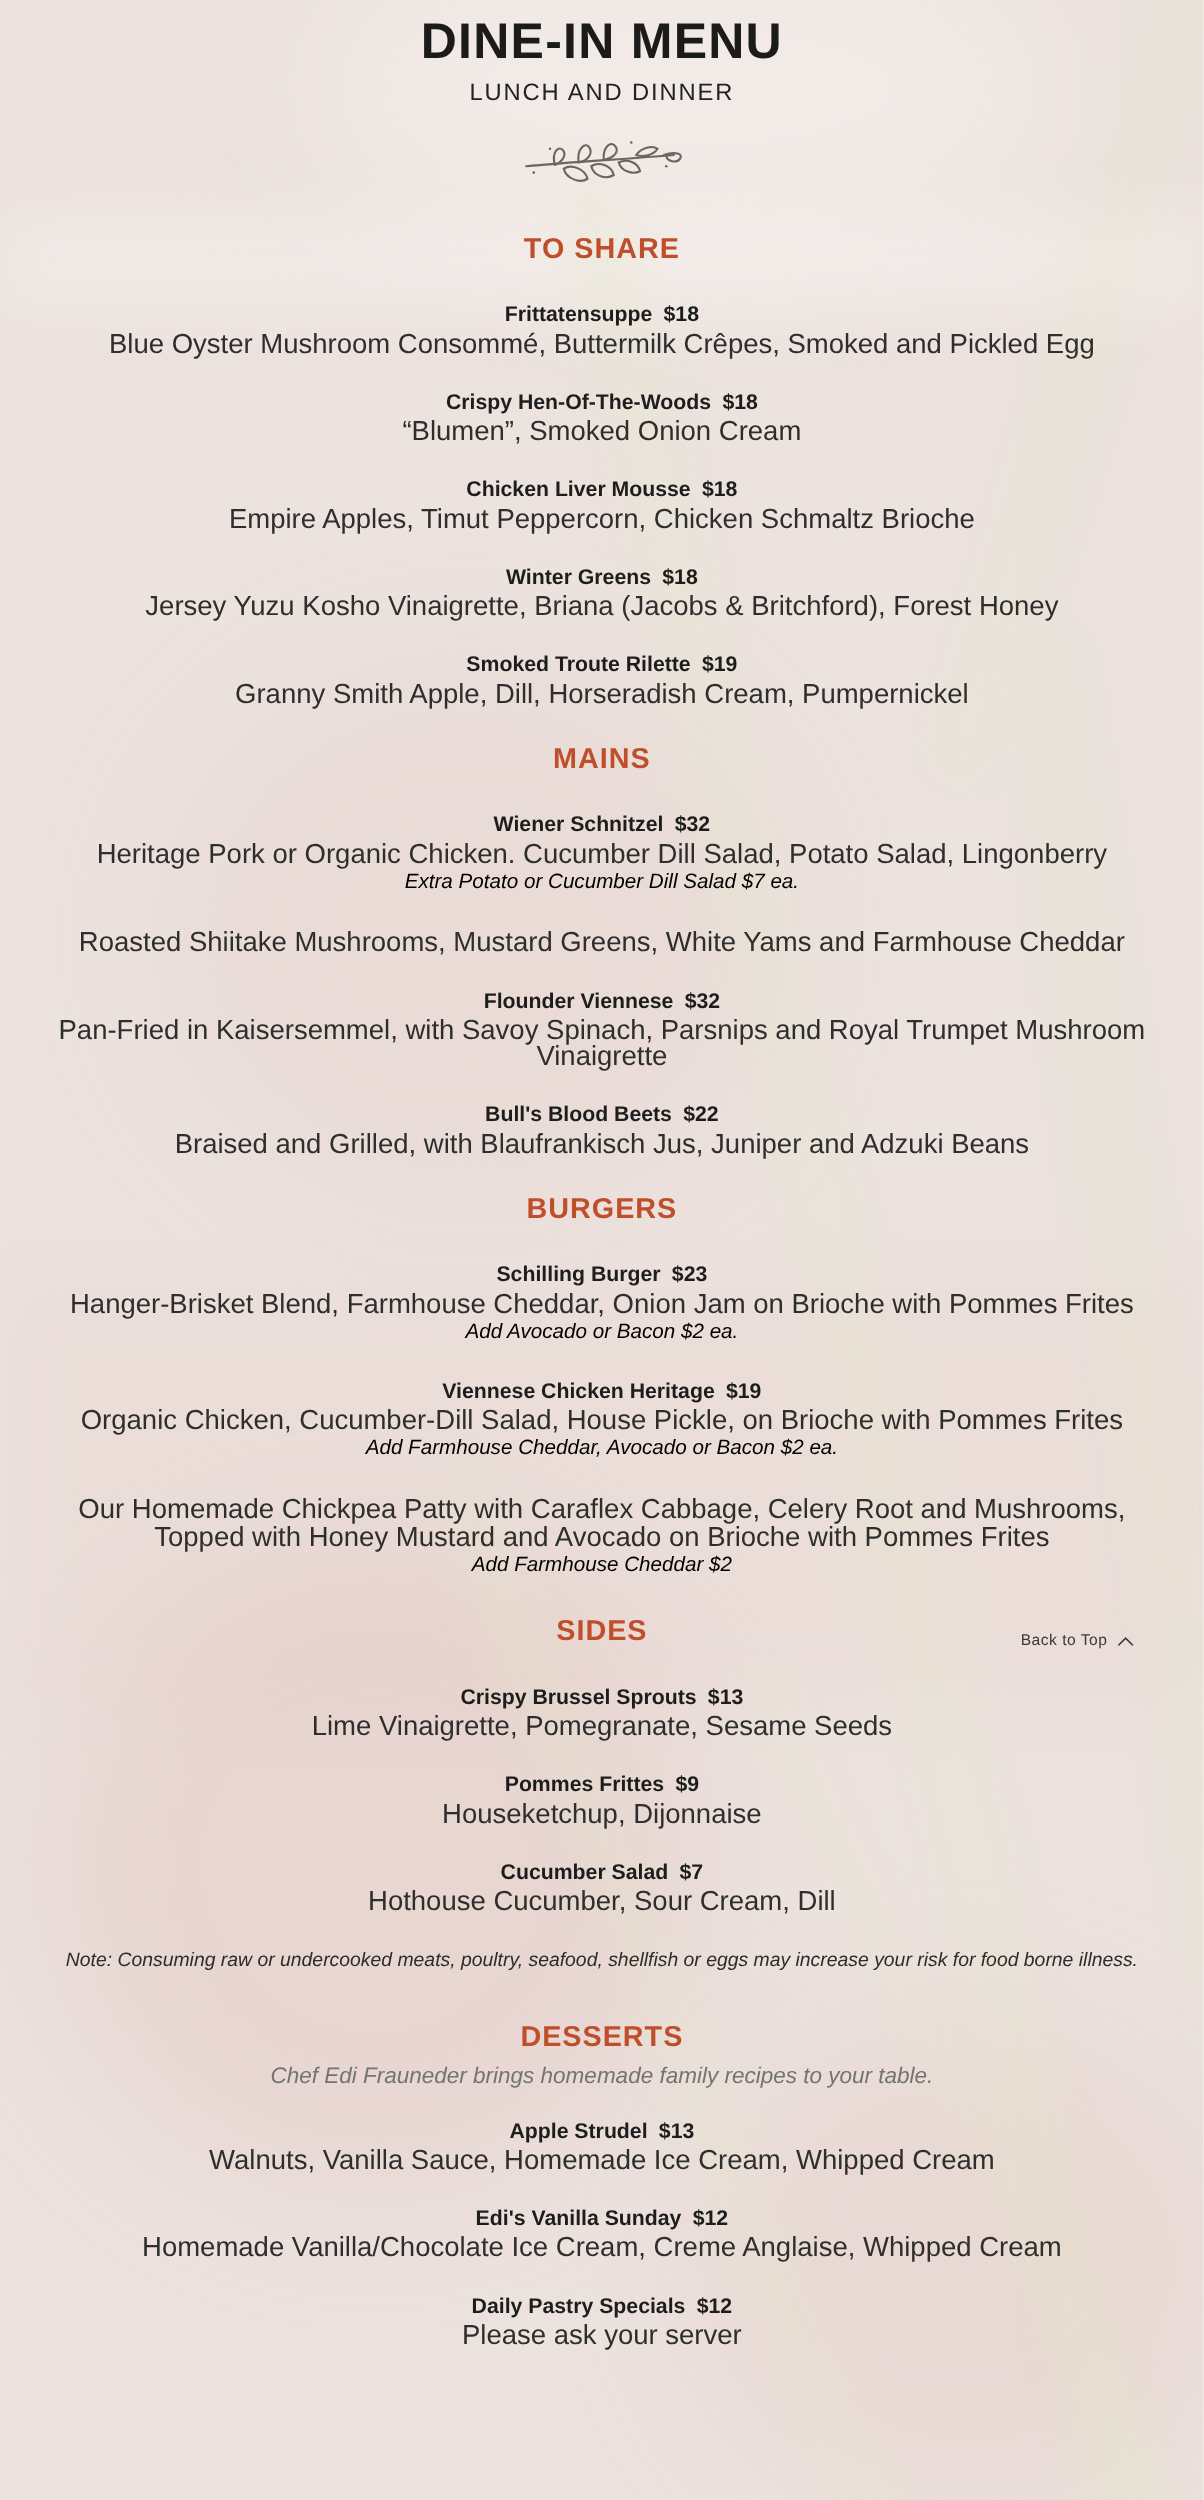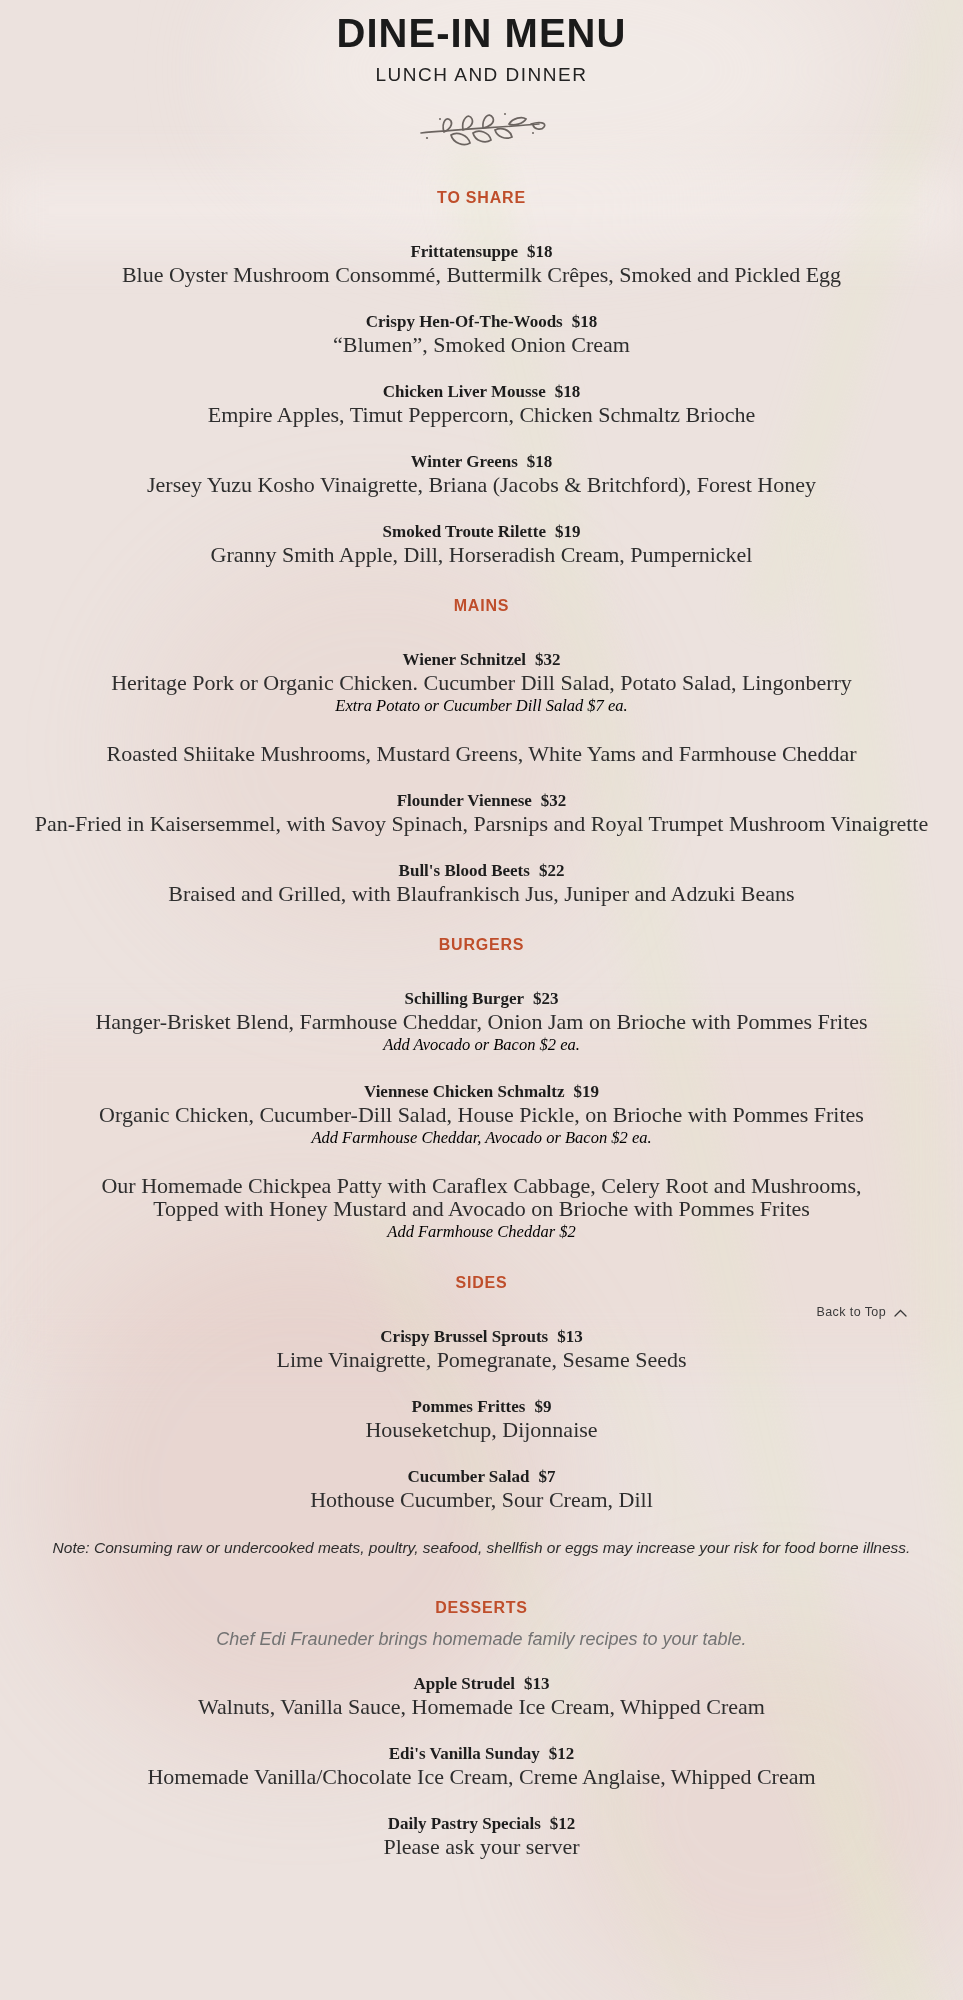--- a/index.html
+++ b/index.html
@@ -43,31 +43,31 @@
     margin: 9px 0 0; font-size: 19px; line-height: 23px; font-weight: 400;
     letter-spacing: 1.5px; color: #222;
   }
   .branch-wrap { margin-top: 16px; height: 48px; }
   .branch-wrap svg { display: inline-block; }
 
   #menu-sections { margin-top: 34px; }
   .menu-section { margin-top: 20px; }
   .menu-section:first-child { margin-top: 0; }
   .section-title {
-    margin: 0 0 30px; font-size: 16px; line-height: 28px; font-weight: 700;
+    margin: 0 0 30px; font-size: 23px; line-height: 28px; font-weight: 700;
     letter-spacing: 0.8px; color: #bf4e2b;
   }
   .page-note {
     margin: 0; font-size: 15.5px; line-height: 21px; font-style: italic; color: #2c2c2c;
   }
   .page-note + .section-title { margin-top: 36px; }
   .section-subtitle {
     margin: -24px 0 24px; font-size: 18px; line-height: 22px; font-style: italic; color: #737373;
   }
-  .menu-item { margin-bottom: 27px; font-family: Liberation Serif, serif; }
+  .menu-item { margin-bottom: 27px; }
   .item-title { margin: 0; font-size: 17px; line-height: 20px; font-weight: 700; color: #1d1d1d; }
   .item-price { margin-left: 9px; }
   .item-desc { margin: 2px 0 0; font-size: 22px; line-height: 21px; font-weight: 400; color: #2e2e2e; }
   .item-note { margin: 2px 0 0; font-size: 16.5px; line-height: 21px; font-style: italic; color: #000000; }
 
   .back-to-top {
     position: absolute; z-index: 2; top: 1305px; right: 56px;
     font-size: 12.5px; color: #3a3a3a; letter-spacing: 0.4px;
     text-decoration: none; display: flex; align-items: center; gap: 8px;
     cursor: pointer;
@@ -160,21 +160,21 @@
           </div>
         </section>
         <section class="menu-section">
           <h2 class="section-title">BURGERS</h2>
           <div class="menu-item">
             <h3 class="item-title"><span class="item-name">Schilling Burger</span><span class="item-price">$23</span></h3>
             <p class="item-desc">Hanger-Brisket Blend, Farmhouse Cheddar, Onion Jam on Brioche with Pommes Frites</p>
             <p class="item-note">Add Avocado or Bacon  $2 ea.</p>
           </div>
           <div class="menu-item">
-            <h3 class="item-title"><span class="item-name">Viennese Chicken Schmaltz</span><span class="item-price">$19</span></h3>
+            <h3 class="item-title"><span class="item-name">Viennese Chicken Heritage</span><span class="item-price">$19</span></h3>
             <p class="item-desc">Organic Chicken, Cucumber-Dill Salad, House Pickle, on Brioche with Pommes Frites</p>
             <p class="item-note">Add Farmhouse Cheddar, Avocado or Bacon  $2 ea.</p>
           </div>
           <div class="menu-item">
             <p class="item-desc">Our Homemade Chickpea Patty with Caraflex Cabbage, Celery Root and Mushrooms,</p>
             <p class="item-desc">Topped with Honey Mustard and Avocado on Brioche with Pommes Frites</p>
             <p class="item-note">Add Farmhouse Cheddar $2</p>
           </div>
         </section>
         <section class="menu-section">

